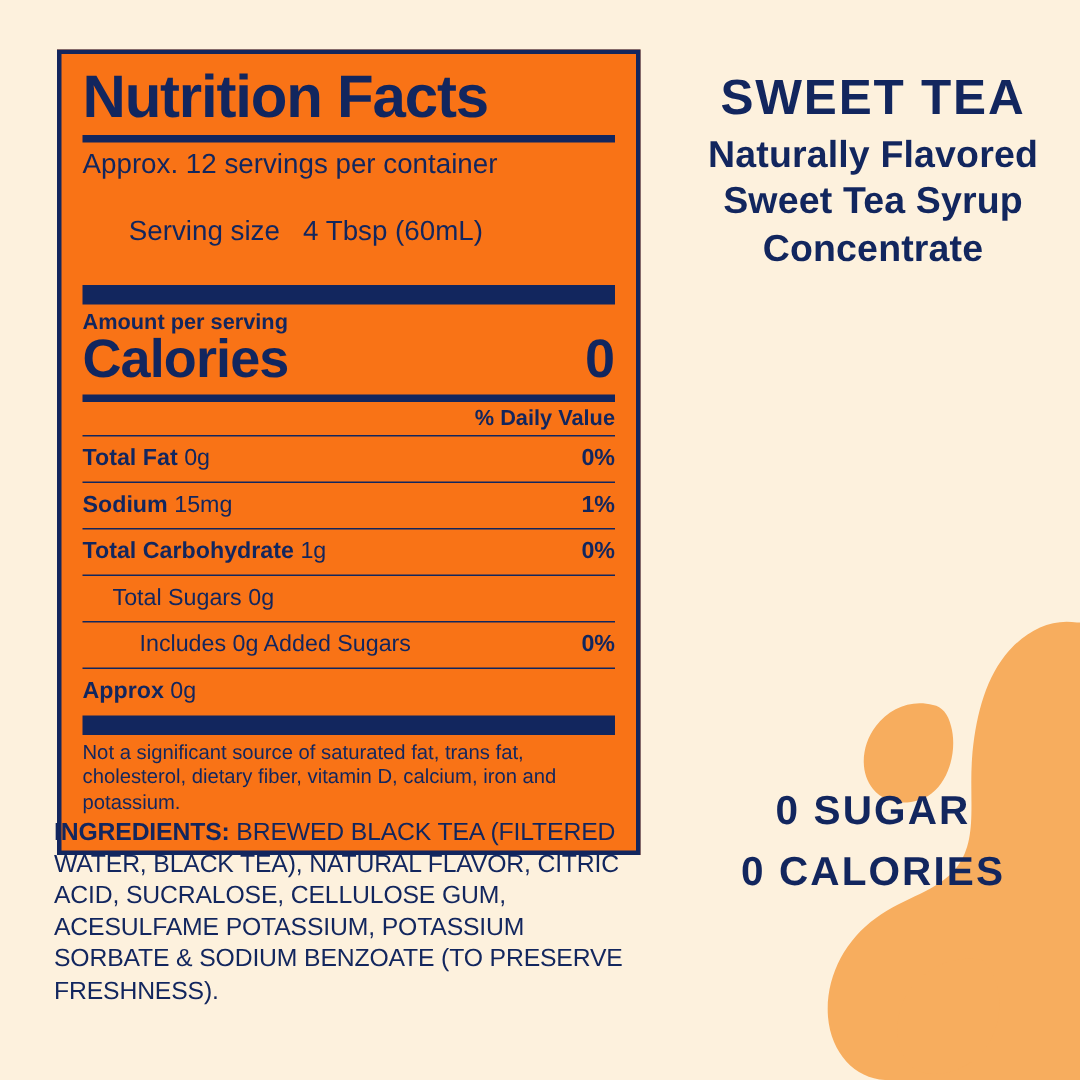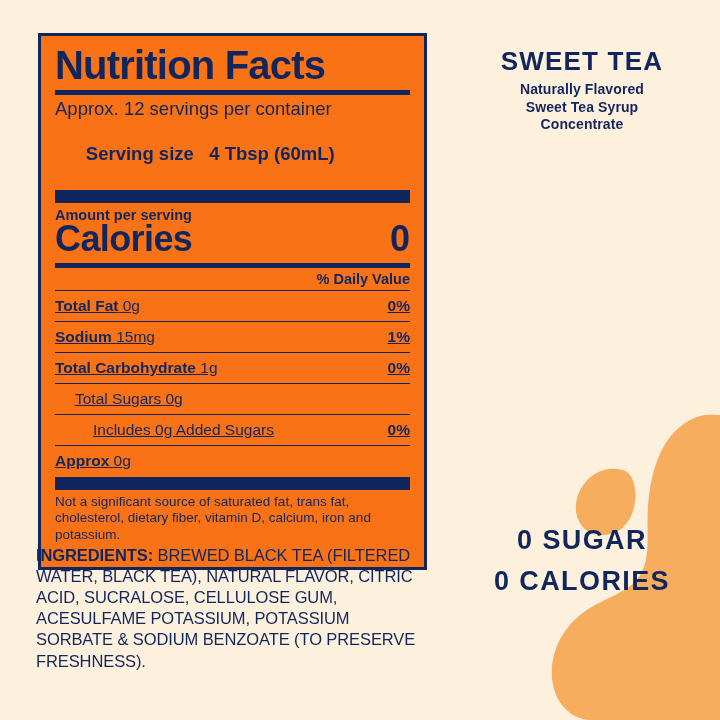--- a/index.html
+++ b/index.html
@@ -64,21 +64,21 @@
     background: #12265e;
     margin: 4px 0 4px 0;
   }
   .servings {
     font-size: 18.5px;
     line-height: 1.18;
     margin: 0;
   }
   .serving-size {
     font-size: 18.5px;
-    font-weight: bold;
+    font-weight: normal;
     line-height: 1.18;
     margin: 1px 0 0 0;
     white-space: pre;
   }
   .amount-per {
     font-size: 14.5px;
     font-weight: bold;
     margin: 3px 0 0 0;
   }
   .cal-row {
@@ -103,21 +103,20 @@
     font-size: 14.5px;
     font-weight: bold;
     margin: 2px 0 1px 0;
   }
   .nutrient-row {
     display: flex;
     justify-content: space-between;
     align-items: flex-start;
     font-size: 15.5px;
     padding: 3px 0 3px 0;
-    text-decoration: underline;
   }
   .nutrient-row .nm {
     font-weight: bold;
   }
   .nutrient-row .nv {
     font-weight: normal;
   }
   .nutrient-row .dv {
     font-weight: bold;
   }
@@ -146,27 +145,27 @@
   
   .right-col {
     position: absolute;
     left: 452px;
     top: 46px;
     width: 260px;
     text-align: center;
     color: #12265e;
   }
   .brand-name {
-    font-size: 26px;
+    font-size: 33px;
     font-weight: bold;
     letter-spacing: 1.2px;
     margin: 0 0 4px 0;
   }
   .brand-desc {
-    font-size: 14px;
+    font-size: 25px;
     font-weight: bold;
     line-height: 1.25;
     letter-spacing: 0.1px;
     margin: 0;
   }
   .claims {
     position: absolute;
     left: 452px;
     top: 520px;
     width: 260px;

